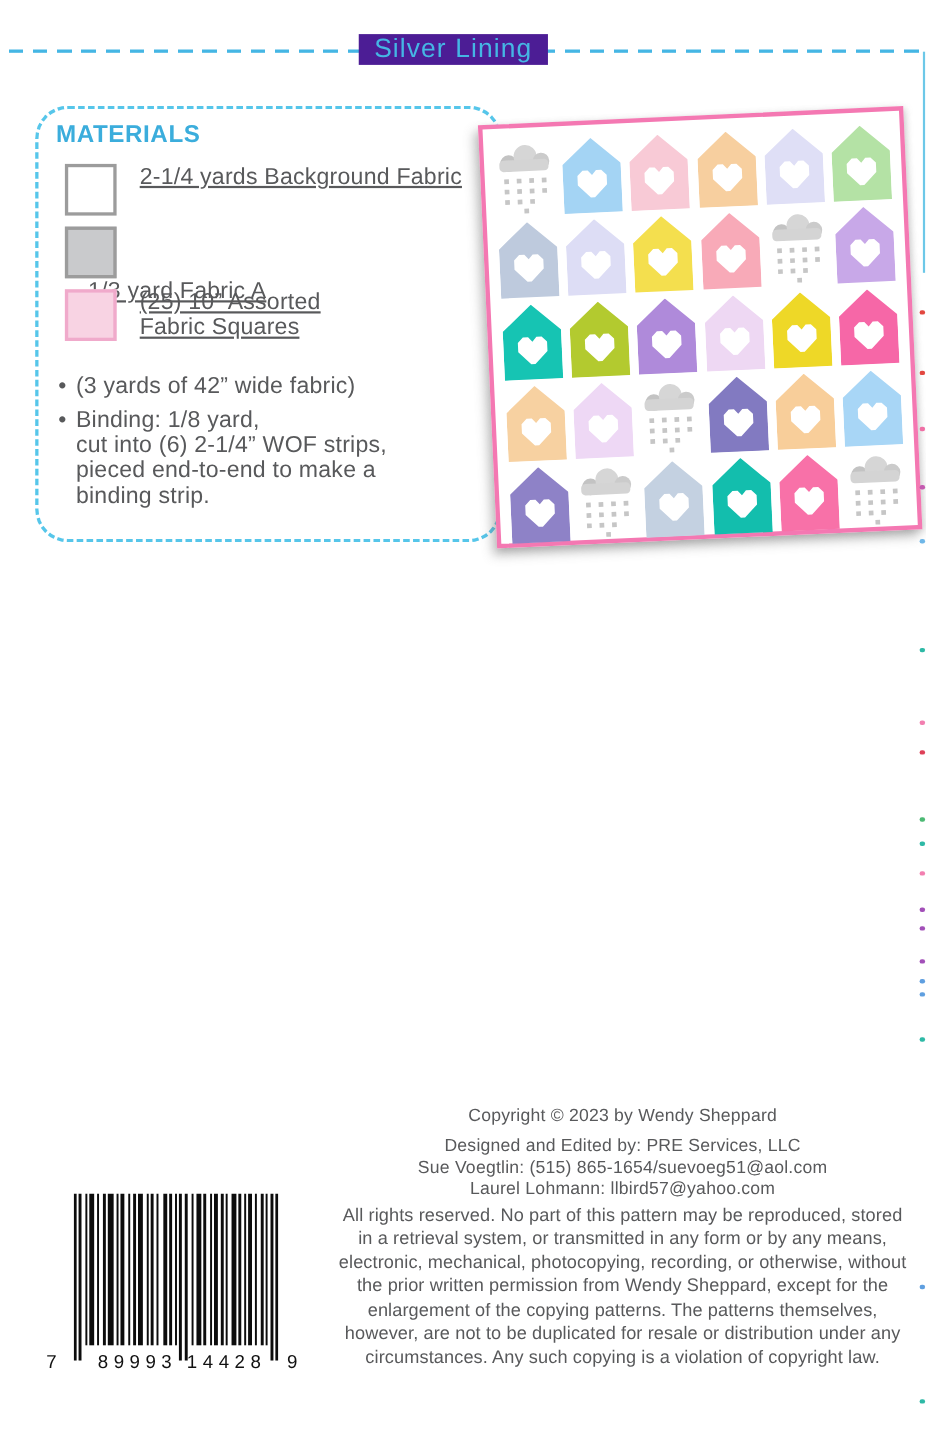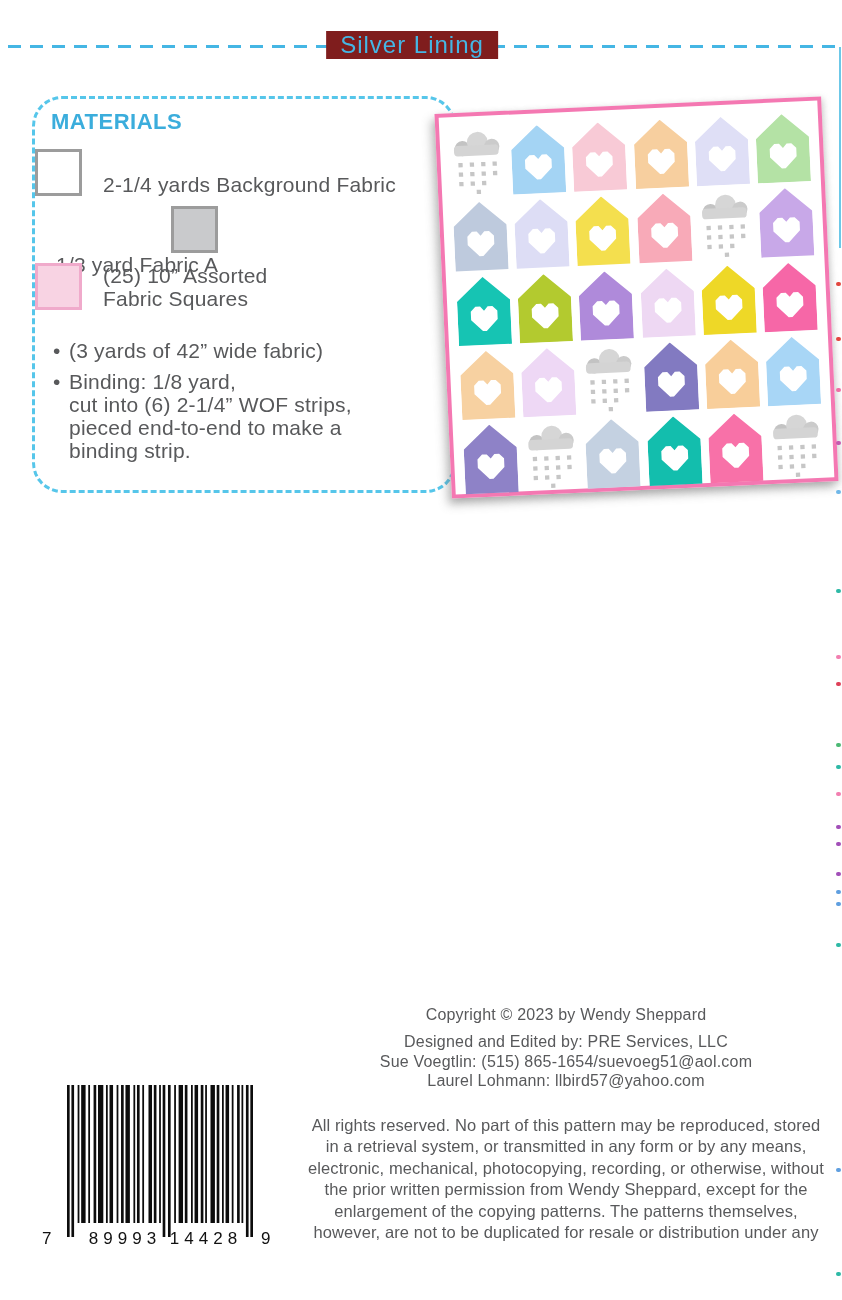--- a/index.html
+++ b/index.html
@@ -5,28 +5,28 @@
   html,body{margin:0;padding:0;background:#e8e8e8;}
   .page{
     position:relative;width:842px;height:1300px;background:#ffffff;
     margin:0 auto;overflow:hidden;
     font-family:"Liberation Sans",sans-serif;color:#58595B;
   }
   
   .top-rule{position:absolute;left:8px;right:0;top:45px;height:3px;
     background:repeating-linear-gradient(90deg,#45B6E4 0 13px,transparent 13px 22px);}
   .page-title{position:absolute;top:31px;left:412px;transform:translateX(-50%);
-    background:#7f1d1d;padding:0 14px;font-size:24px;font-weight:400;
+    background:#4c1d95;padding:0 14px;font-size:24px;font-weight:400;
     color:#45B6E4;letter-spacing:1px;white-space:nowrap;}
   
   .materials-box{position:absolute;left:32px;top:96px;width:424px;height:397px;
     border:3px dashed #56C6EA;border-radius:30px;box-sizing:border-box;}
   .materials-heading{position:absolute;left:16px;top:10px;font-size:22px;
     font-weight:bold;color:#3BADDC;letter-spacing:0.5px;}
-  .m-row{position:absolute;left:0;display:flex;align-items:flex-end;}
+  .m-row{position:absolute;left:24px;display:flex;align-items:flex-start;text-decoration:underline;}
   .swatch{width:47px;height:47px;box-sizing:border-box;border:3px solid;flex:0 0 auto;}
   .m-text{margin-left:21px;font-size:21px;line-height:23px;white-space:nowrap;letter-spacing:0.2px;}
   .m-bullets{position:absolute;left:18px;top:240px;width:400px;}
   .bullet-item{display:flex;margin-bottom:8px;}
   .bullet-dot{width:16px;flex:0 0 auto;font-size:21px;line-height:23px;}
   .bullet-lines{font-size:21px;line-height:23px;white-space:nowrap;letter-spacing:0.2px;}
   
   .quilt-photo{position:absolute;left:443px;top:105px;width:387px;height:385px;
     box-sizing:border-box;background:#ffffff;border:4px solid #F478B2;
     transform:rotate(-2.6deg);
@@ -34,21 +34,21 @@
   .quilt-grid{display:grid;grid-template-columns:repeat(6,1fr);
     grid-auto-rows:1fr;gap:6px 8px;padding:12px 10px;box-sizing:border-box;
     width:100%;height:100%;}
   .quilt-cell{display:flex;align-items:center;justify-content:center;}
   .quilt-cell svg{height:100%;}
   
   .footer-block{position:absolute;left:296px;top:1006px;width:540px;text-align:center;}
   .copyright-line{font-size:16px;letter-spacing:0.2px;}
   .credits-block{margin-top:8px;}
   .credit-line{font-size:16px;line-height:19.5px;letter-spacing:0.2px;}
-  .rights-block{margin-top:24px;}
+  .rights-block{margin-top:4px;}
   .rights-line{font-size:16.5px;line-height:21.5px;letter-spacing:0.1px;}
   
   .barcode{position:absolute;left:40px;top:1083px;width:248px;height:170px;}
   .barcode-bars{position:absolute;left:27px;top:2px;}
   .bc-digit{position:absolute;font-size:17px;color:#111;top:146px;}
   .bc-d-left{left:2px;}
   .bc-group{letter-spacing:5px;text-align:center;width:100px;}
   .bc-g1{left:35px;}
   .bc-g2{left:116px;}
   .bc-d-right{left:221px;}
@@ -343,20 +343,21 @@
         <div class="credit-line">Sue Voegtlin: (515) 865-1654/suevoeg51@aol.com</div>
         <div class="credit-line">Laurel Lohmann: llbird57@yahoo.com</div>
       </div>
     <div class="rights-block" id="rights">
         <div class="rights-line">All rights reserved. No part of this pattern may be reproduced, stored</div>
         <div class="rights-line">in a retrieval system, or transmitted in any form or by any means,</div>
         <div class="rights-line">electronic, mechanical, photocopying, recording, or otherwise, without</div>
         <div class="rights-line">the prior written permission from Wendy Sheppard, except for the</div>
         <div class="rights-line">enlargement of the copying patterns. The patterns themselves,</div>
         <div class="rights-line">however, are not to be duplicated for resale or distribution under any</div>
+        <div class="rights-line">circumstances. Any such copying is a violation of copyright law.</div>
       </div>
   </div>
 
   <div class="barcode">
     <svg class="barcode-bars" id="barcode-bars" width="186" height="152" viewBox="0 0 210 152" preserveAspectRatio="none">
         <rect x="0" y="0" width="3" height="152" fill="#0c0c0c"></rect>
         <rect x="5" y="0" width="3" height="152" fill="#0c0c0c"></rect>
         <rect x="12" y="0" width="2" height="138" fill="#0c0c0c"></rect>
         <rect x="16" y="0" width="5" height="138" fill="#0c0c0c"></rect>
         <rect x="24" y="0" width="2" height="138" fill="#0c0c0c"></rect>

